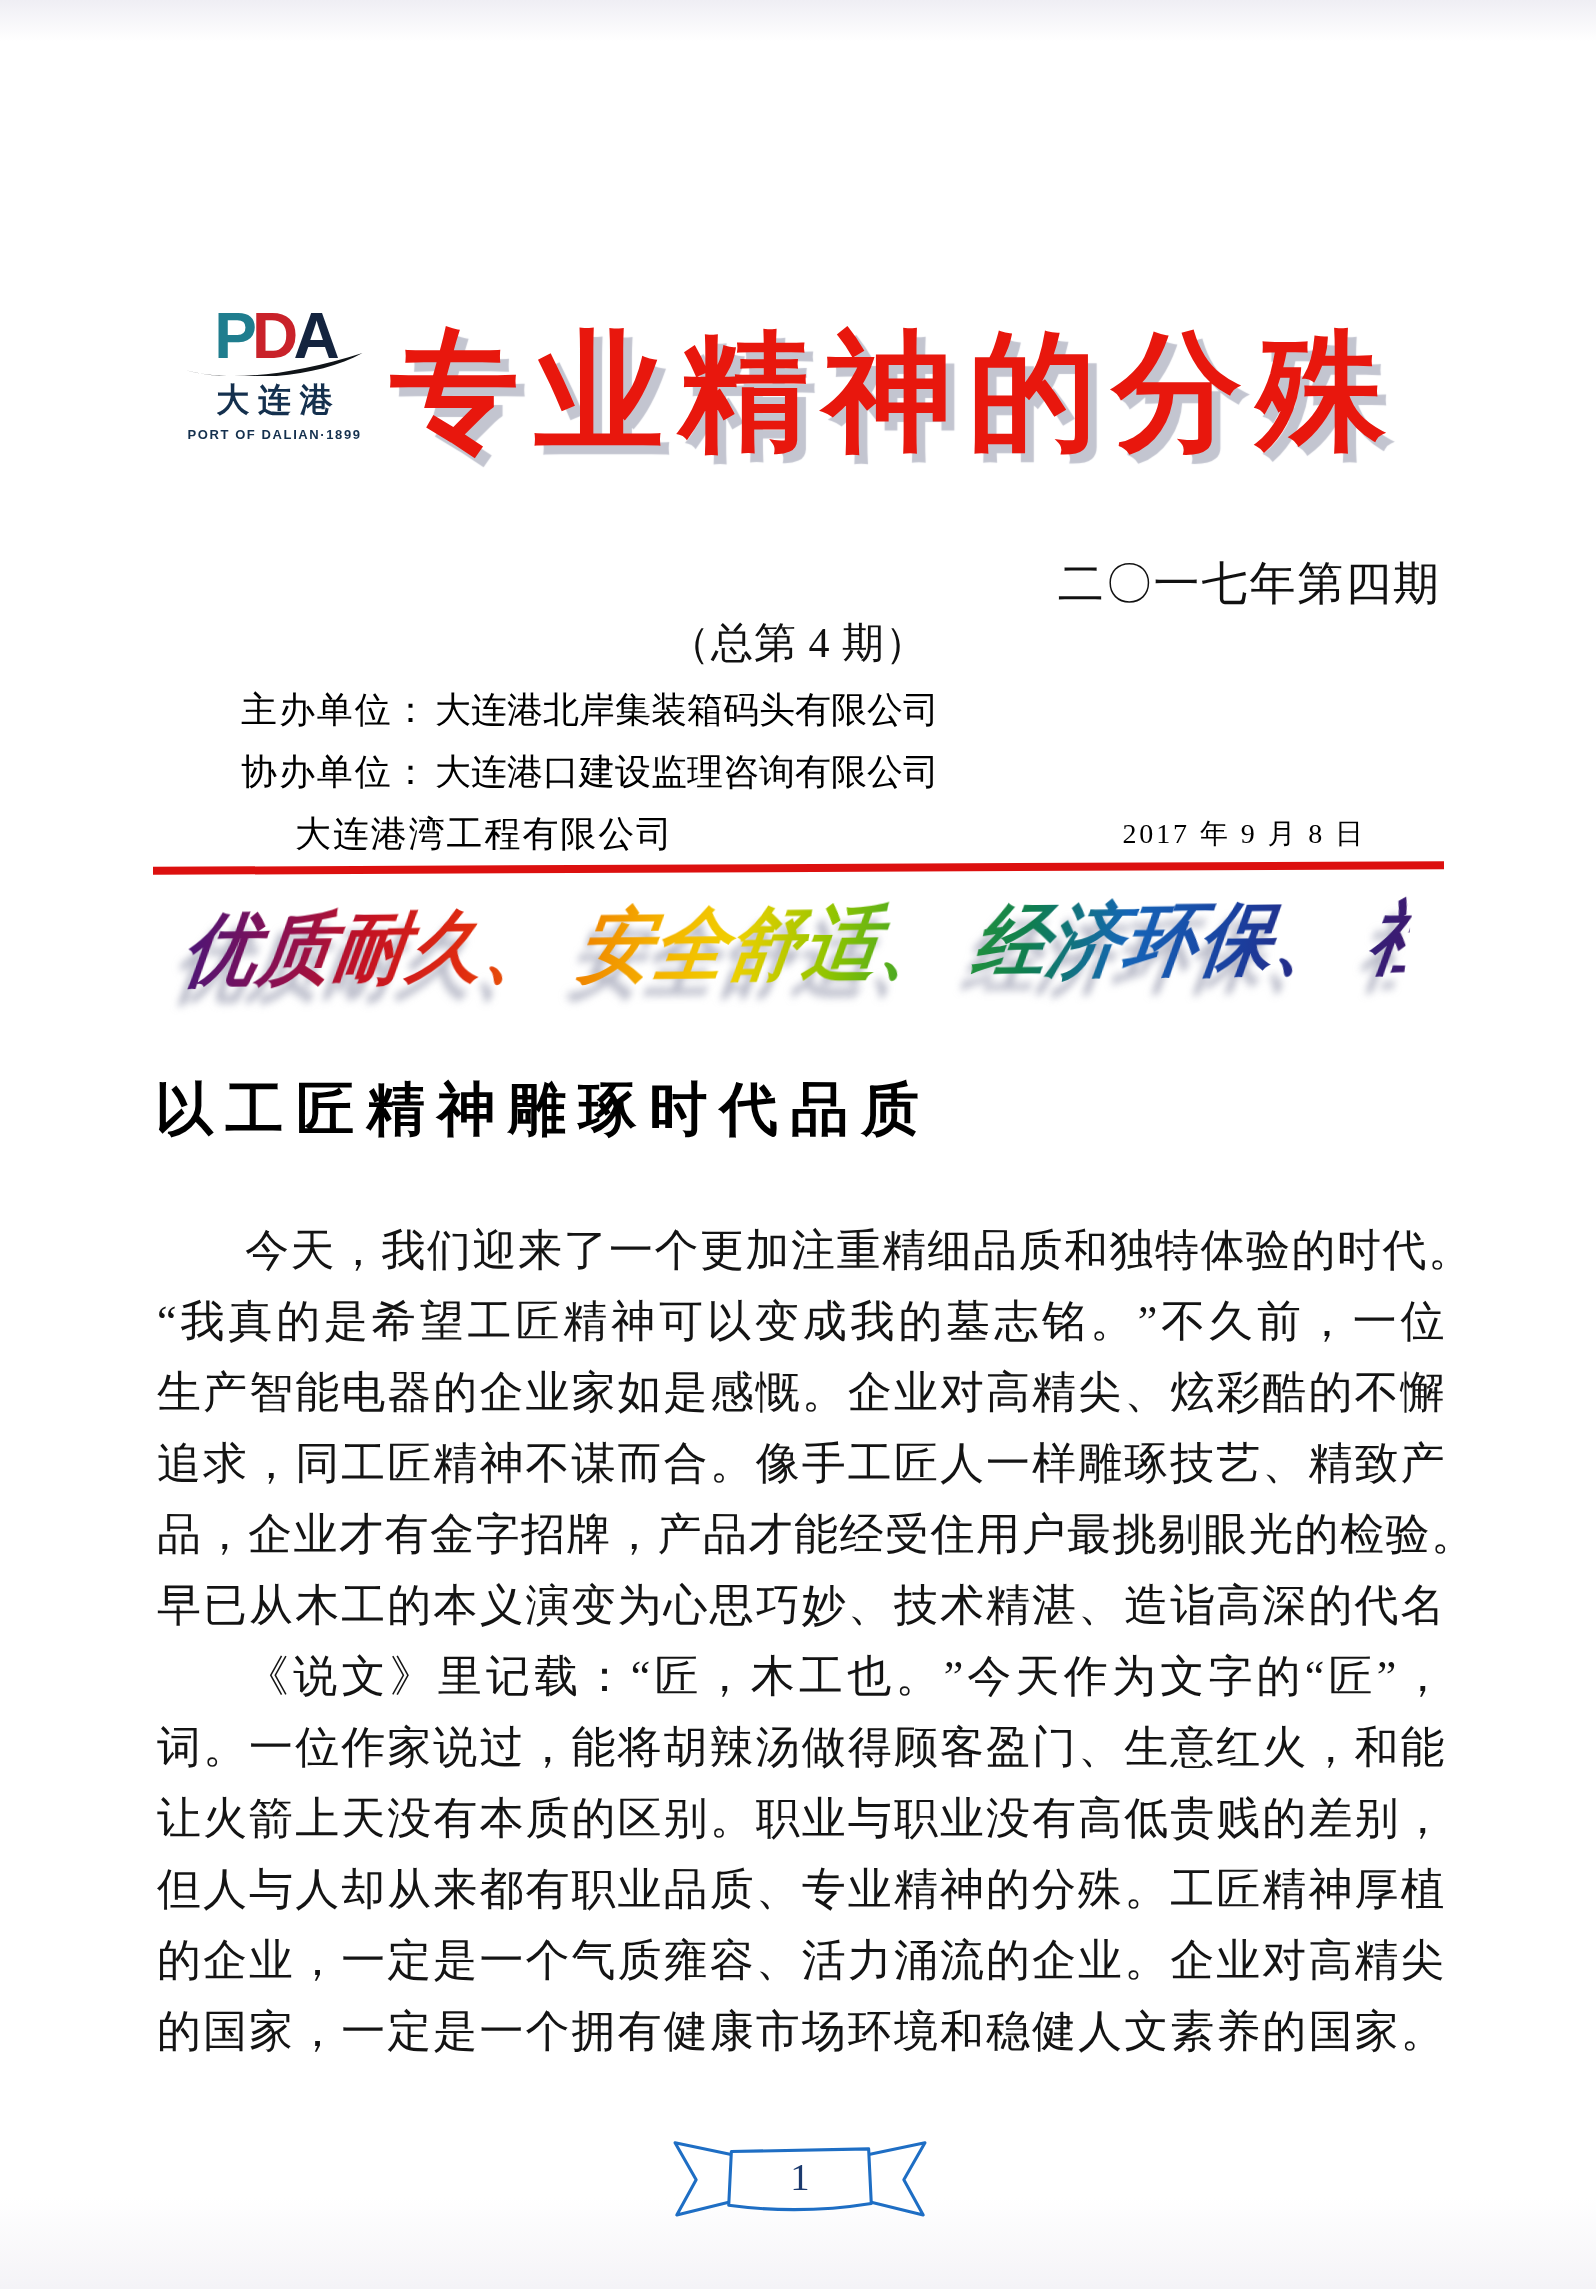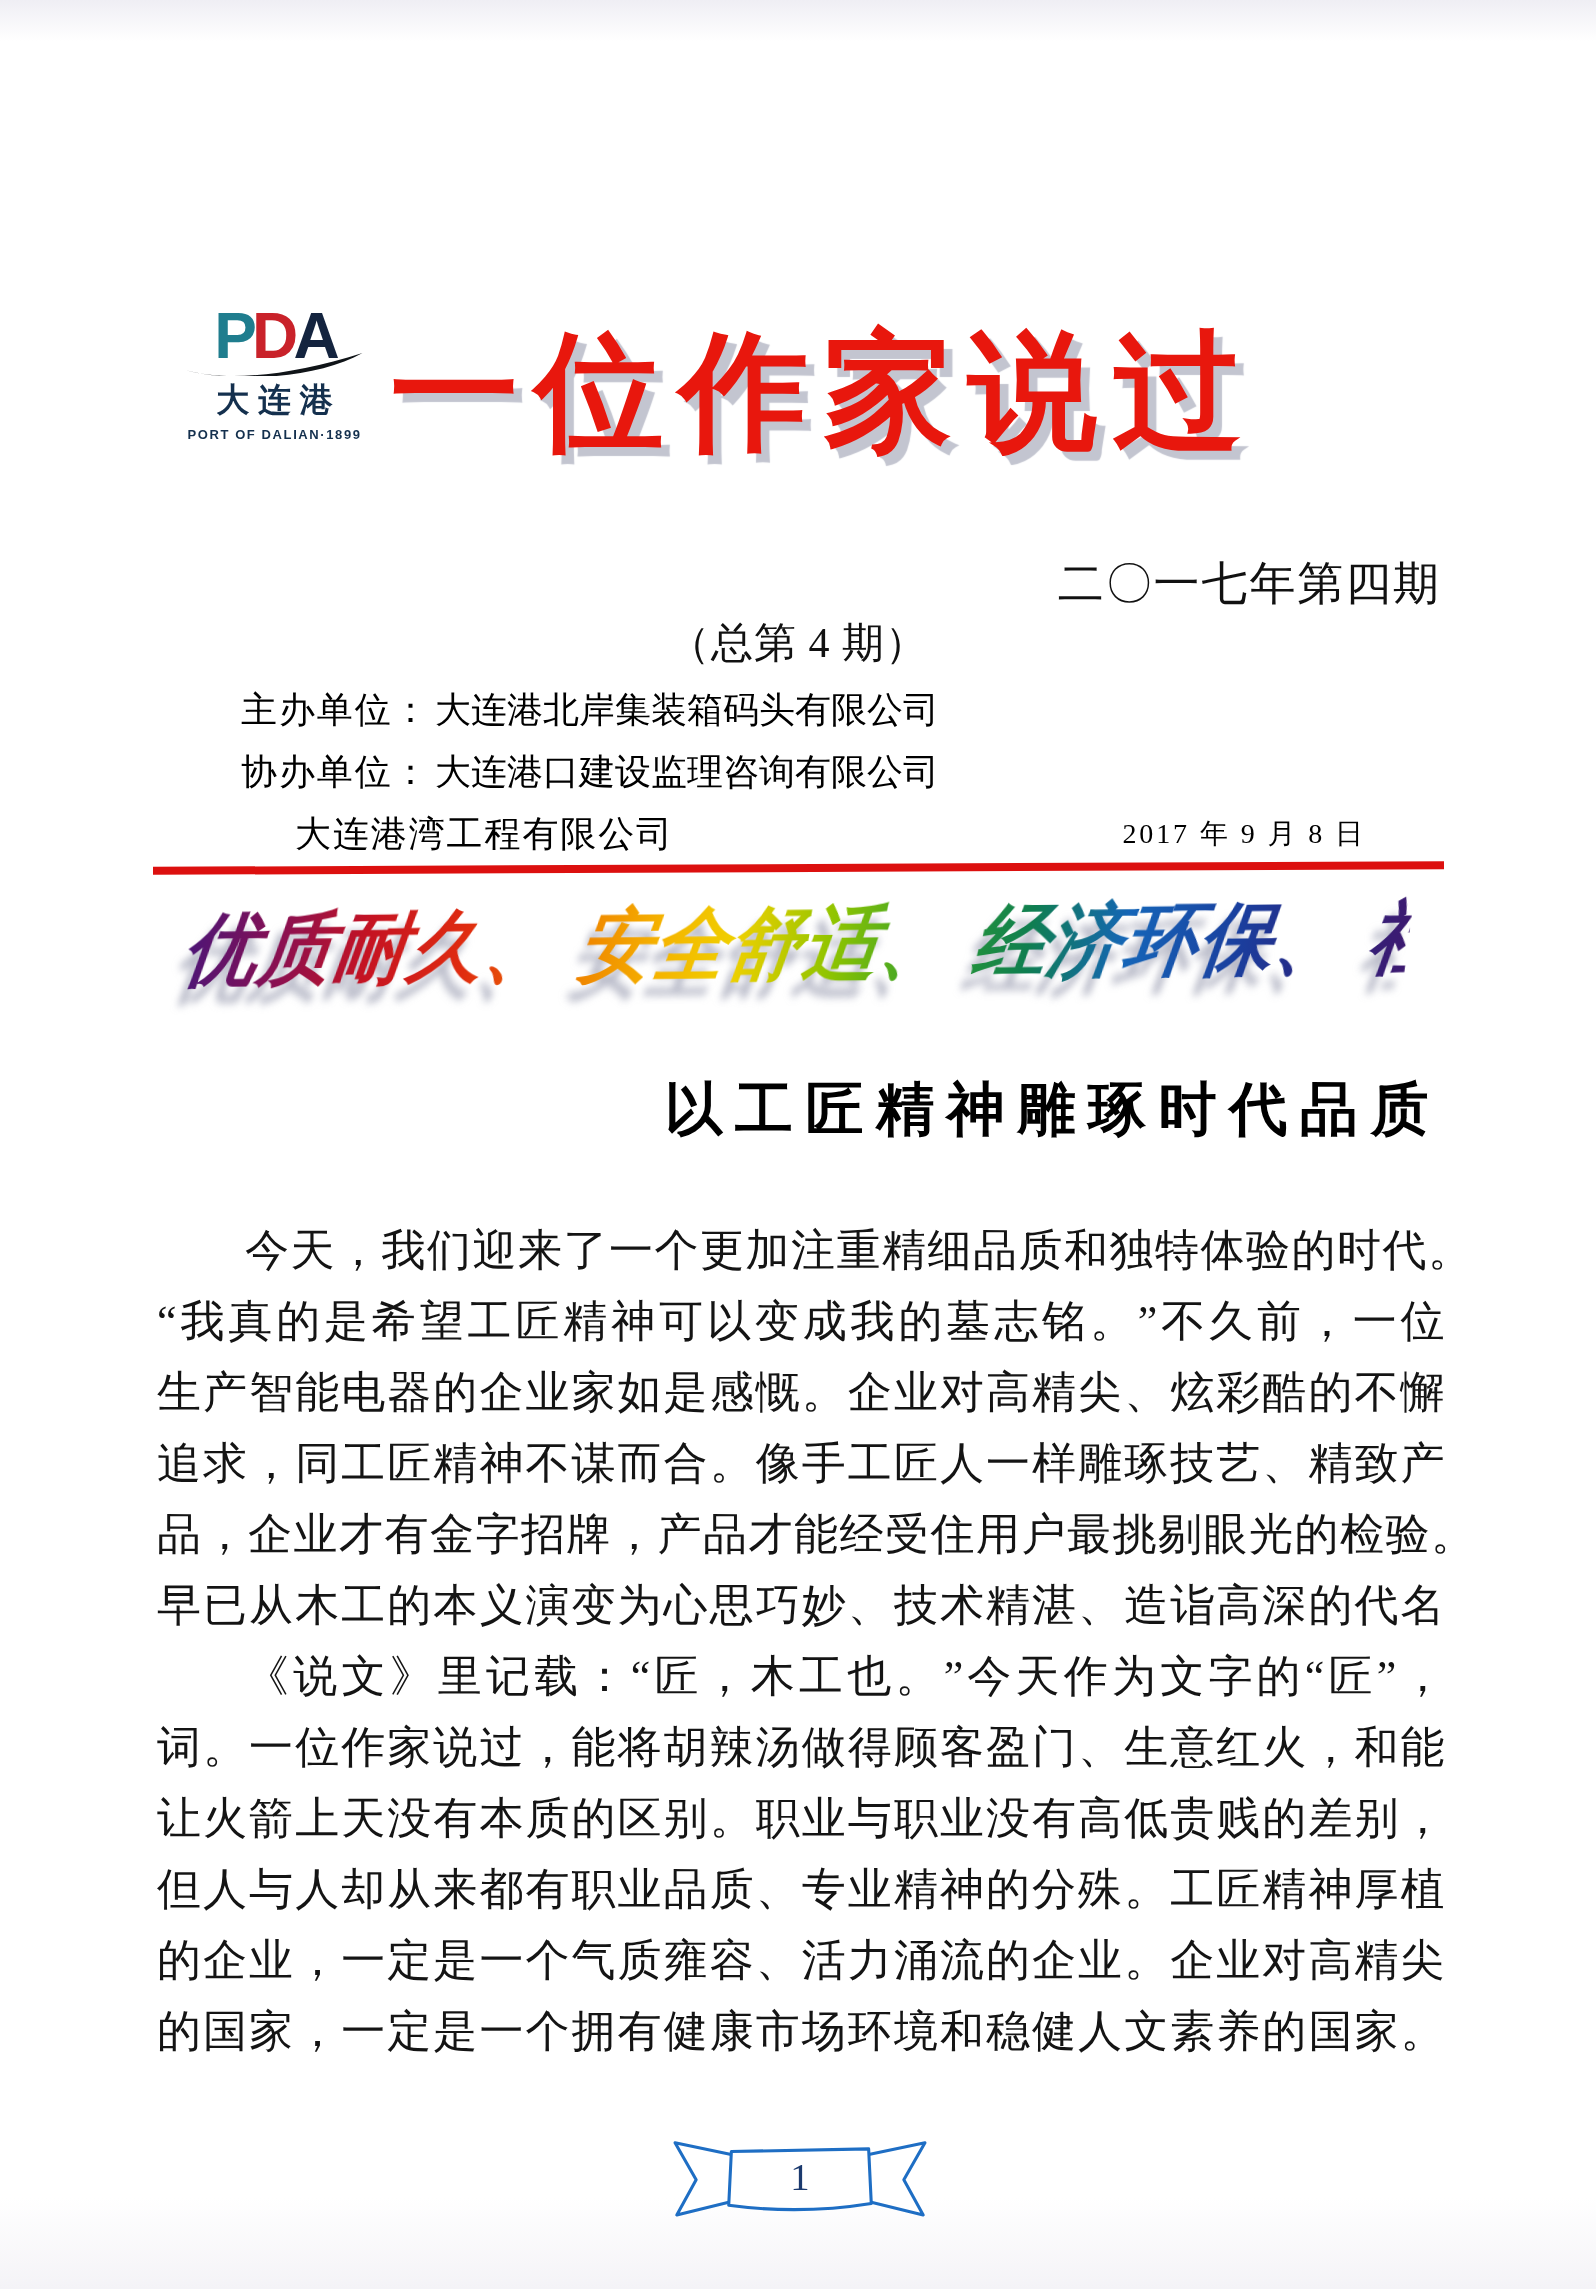--- a/index.html
+++ b/index.html
@@ -81,21 +81,21 @@
       #2f9e30 61%,#0f7e50 69%,#1565b8 77%,#1a3f9e 86%,
       #2a2580 93%,#3d1a70 100%);
     -webkit-background-clip:text;background-clip:text;
     color:transparent;
     filter:drop-shadow(-7.8px 15.5px 3.9px rgba(125,130,155,.55));
   }
 
   
   .article-title{
     position:absolute;left:155px;top:1071px;width:1286px;
-    text-align:right;font-size:58px;font-weight:900;
+    text-align:left;font-size:58px;font-weight:900;
     letter-spacing:12.6px;color:#000;
   }
   .article-body{
     position:absolute;left:157px;top:1215px;width:1289px;
     font-size:44px;line-height:71px;color:#141414;
   }
   .body-line{
     text-align:justify;text-align-last:justify;
     text-justify:inter-character;
     letter-spacing:1.5px;white-space:nowrap;
@@ -120,21 +120,21 @@
       <span class="logo-letter-d">D</span>
       <span class="logo-letter-a">A</span>
     </div>
     <svg class="logo-swoosh" viewBox="0 0 190 26">
       <path d="M2 20 C 45 32, 110 26, 186 2 C 140 28, 55 34, 2 20 Z" fill="#101418"></path>
     </svg>
     <div class="logo-cn">大连港</div>
     <div class="logo-en">PORT OF DALIAN·1899</div>
   </div>
 
-  <div class="masthead-title">一位作家说过</div>
+  <div class="masthead-title">专业精神的分殊</div>
 
   <div class="issue-line">二〇一七年第四期</div>
   <div class="total-issue-line">（总第 4 期）</div>
 
   <div class="org-block">
     <div class="org-line">
       <span class="org-label">主办单位：</span>
       <span>大连港北岸集装箱码头有限公司</span>
     </div>
     <div class="org-line">

